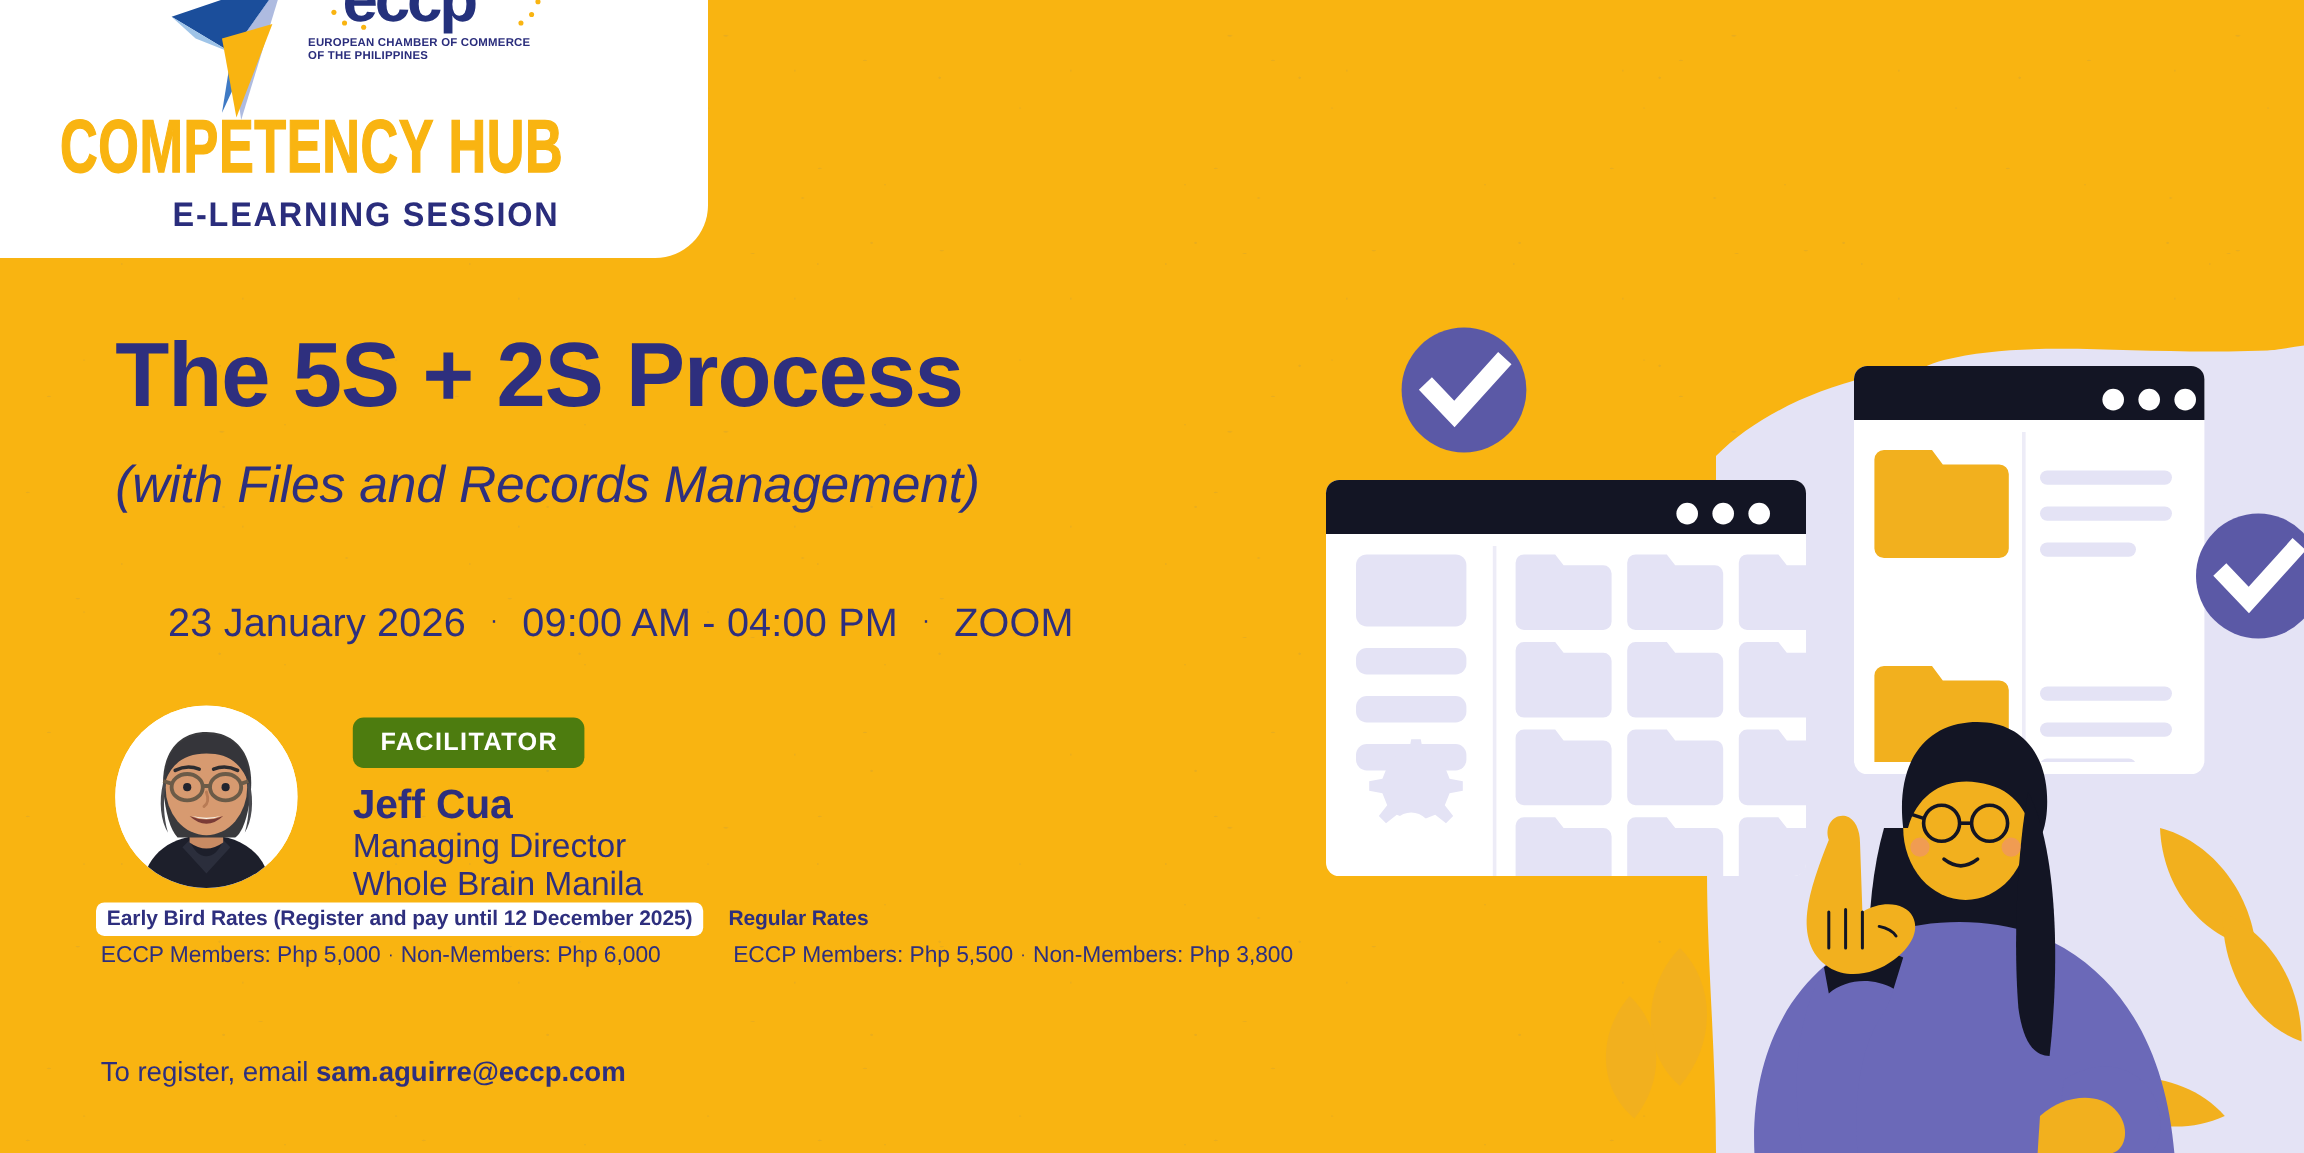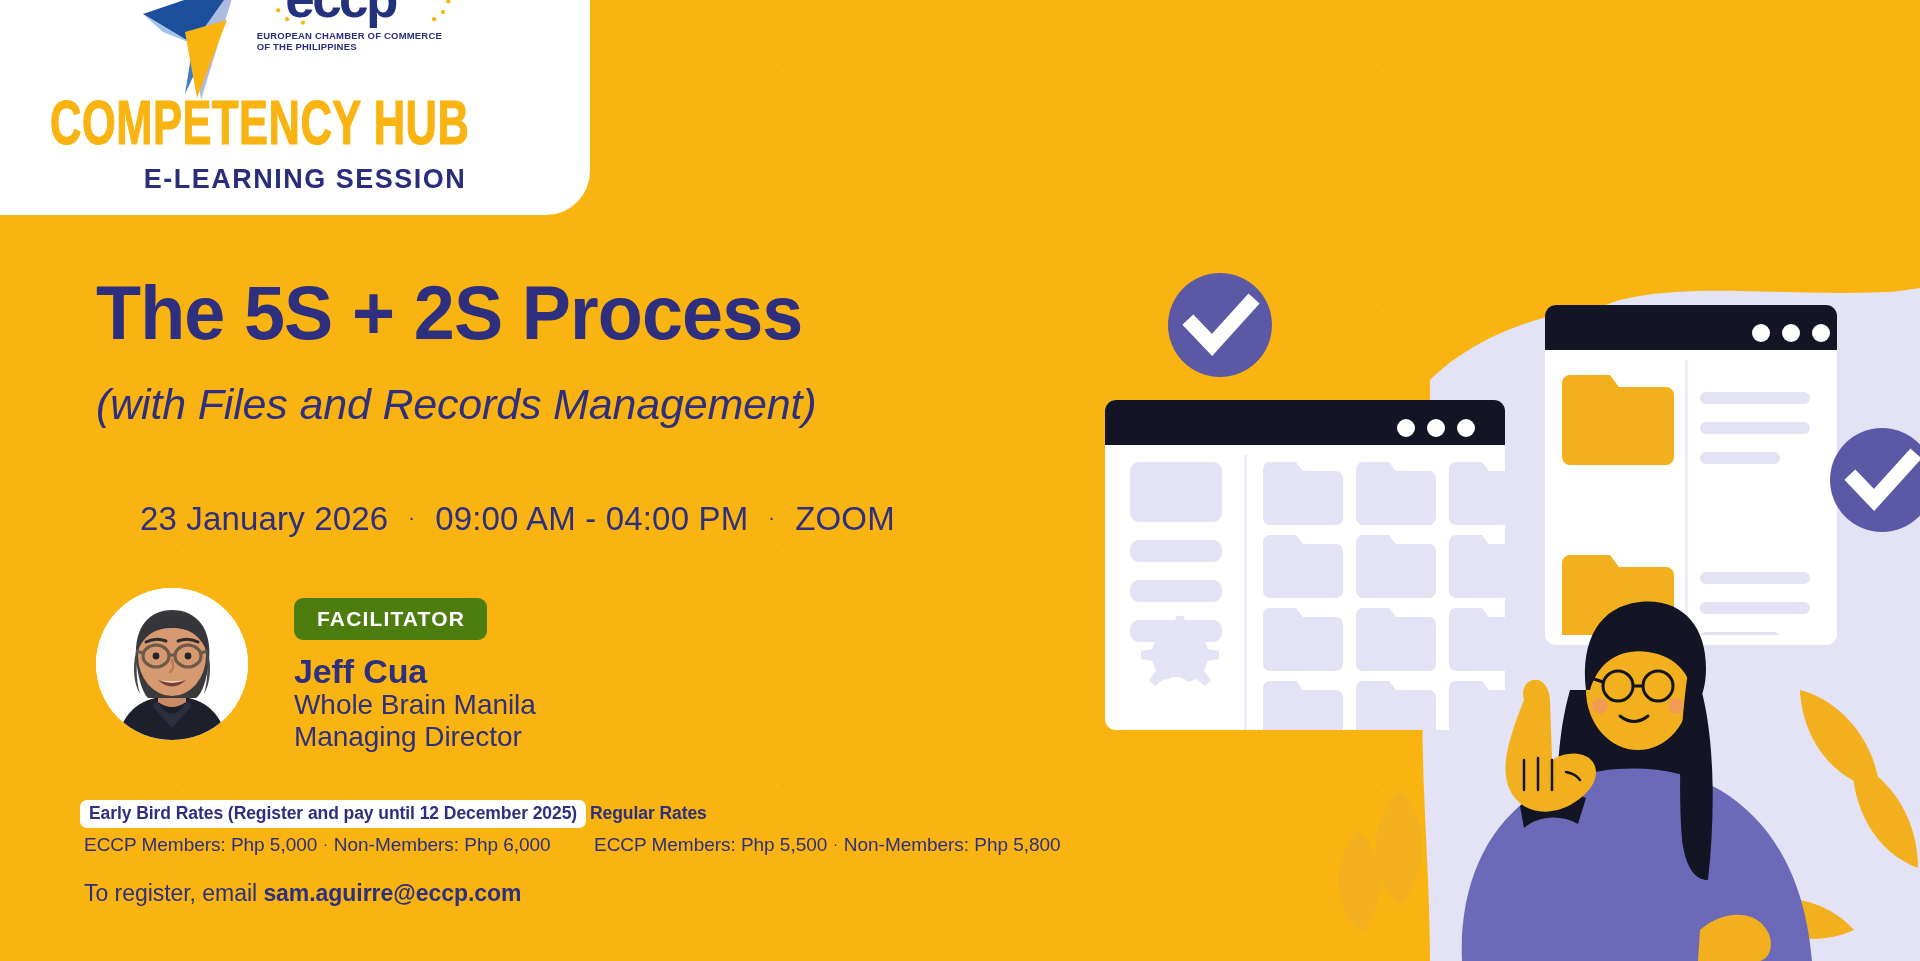--- a/index.html
+++ b/index.html
@@ -117,21 +117,21 @@
     font-size:21px; font-weight:700; letter-spacing:.055em;
     padding:9px 22px 9px 23px; border-radius:9px;
   }
   #fac-name {
     font-size:34px; font-weight:700; color:#2E2F7E;
     margin-top:14px; line-height:1.02; letter-spacing:-.004em;
   }
   .fac-line { font-size:28px; color:#2E2F7E; line-height:1.16; letter-spacing:-.002em; }
 
   
-  #rates { position:absolute; left:80px; top:800px; display:flex; }
+  #rates { position:absolute; left:80px; top:752px; display:flex;gap:17px; }
   #rates-early { width:510px; }
   .rate-head-hl {
     display:inline-block; background:#ffffff; border-radius:7px;
     padding:3px 9px 4px 9px;
     font-size:17.5px; font-weight:700; color:#2E2F7E;
     letter-spacing:-.004em; white-space:nowrap;
   }
   .rate-head-plain {
     display:inline-block; padding:3px 0 4px 0;
     font-size:17.5px; font-weight:700; color:#2E2F7E;
@@ -399,36 +399,36 @@
 
           <path d="M76,72 q3,9 -2,12" stroke="#B87B55" stroke-width="2.4" fill="none" stroke-linecap="round"></path>
 
           <path d="M62,92 q14,13 28,0 q-14,6 -28,0 z" fill="#7A3B36"></path>
           <path d="M64,92 q12,5 24,0 q-12,3 -24,0 z" fill="#FAF7F0"></path>
         </svg>
       </div>
       <div id="fac-text">
         <div id="fac-badge">FACILITATOR</div>
         <div id="fac-name">Jeff Cua</div>
+        <div class="fac-line">Managing Director</div>
         <div class="fac-line">Whole Brain Manila</div>
-        <div class="fac-line">Managing Director</div>
       </div>
     </div>
 
     <div id="rates">
       <div id="rates-early">
         <div class="rate-head-hl">Early Bird Rates (Register and pay until 12 December 2025)</div>
         <div class="rate-line">
           <span>ECCP Members: Php 5,000</span><span class="dot">·</span><span>Non-Members: Php 6,000</span>
         </div>
       </div>
       <div id="rates-regular">
         <div class="rate-head-plain">Regular Rates</div>
         <div class="rate-line">
-          <span>ECCP Members: Php 5,500</span><span class="dot">·</span><span>Non-Members: Php 5,800</span>
+          <span>ECCP Members: Php 5,500</span><span class="dot">·</span><span>Non-Members: Php 3,800</span>
         </div>
       </div>
     </div>
 
     <div id="register">
       <span>To register, email </span><b>sam.aguirre@eccp.com</b>
     </div>
 
   </div>
 </div>

